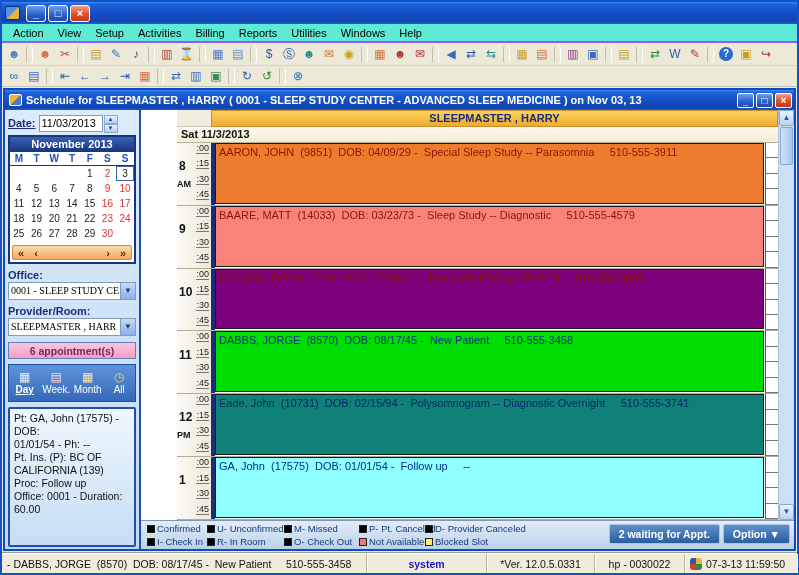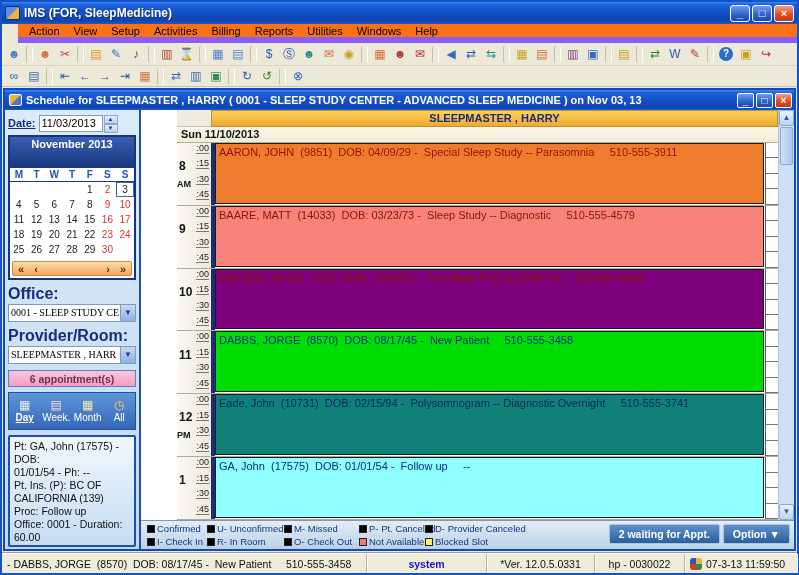--- a/index.html
+++ b/index.html
@@ -14,21 +14,21 @@
   .title-icon { width:15px; height:14px; margin-right:4px; border:1px solid #0A2C78; border-radius:2px;
     background:linear-gradient(135deg,#5A90E0 0 50%, #E8B43C 50% 100%); }
   .titlebar .title { color:#fff; font-weight:bold; font-size:12px; text-shadow:1px 1px 1px #0A2C78; flex:1; }
   .winbtn { width:20px; height:17px; margin-left:2px; border:1px solid #fff; border-radius:3px;
     color:#fff; font-size:11px; line-height:15px; text-align:center; font-weight:bold;
     background:linear-gradient(#6E9EEA,#2A60C8 60%,#1A4AB0); }
   .winbtn.close { background:linear-gradient(#F0A088,#DD4E2A 55%,#C03A18); }
 
   
   .menubar { height:19px; flex:0 0 19px; display:flex; align-items:center; padding-left:4px;
-    background:#f97316; border-bottom:6px solid #8b5cf6; font-size:11px; color:#000;margin-left:16px; }
+    background:#5eead4; border-bottom:2px solid #8b5cf6; font-size:11px; color:#000; }
   .menu-item { padding:2px 7px; }
 
   
   .toolbar { display:flex; align-items:center; padding:1px 2px; background:#ECE9D8; }
   .toolbar.r1 { height:23px; flex:0 0 23px; border-bottom:1px solid #D8D4C0; }
   .toolbar.r2 { height:21px; flex:0 0 21px; border-bottom:1px solid #C8C4AE; }
   .tbi { width:20px; height:19px; display:flex; align-items:center; justify-content:center;
          font-size:12px; border:1px solid transparent; border-radius:2px; }
   .tbi.sep { width:7px; height:17px; border:none; border-left:1px solid #C4C0A8;
              border-right:1px solid #fff; margin:0 2px; }
@@ -56,33 +56,33 @@
   .date-row { display:flex; align-items:center; height:22px; flex:0 0 22px; }
   .date-row label { font-weight:bold; font-size:11px; color:#1A2C7A; margin-right:3px; text-decoration:underline; }
   .date-row input { width:64px; height:17px; font-size:11px; border:1px solid #7F9DB9; padding:0 2px;
                     font-family:"Liberation Sans",sans-serif; }
   .spinner { width:14px; height:17px; display:flex; flex-direction:column; margin-left:1px; }
   .spinner div { flex:1; font-size:6px; line-height:7px; text-align:center; color:#1A3C8C;
     background:linear-gradient(#E8F0FC,#B8D0F0); border:1px solid #8CA8D8; }
 
   .cal { border:2px solid #16367C; background:#fff; margin-top:1px; flex:0 0 auto; }
   .cal-head { background:linear-gradient(#3A5FB5,#16367C); color:#fff; font-weight:bold;
-              font-size:11px; text-align:center; padding:1px 0 18px; }
+              font-size:11px; text-align:center; padding:1px 0 2px; }
   .cal-week, .cal-grid { display:grid; grid-template-columns:repeat(7,1fr); }
   .cal-week span { color:#2050C0; font-weight:bold; font-size:10px; text-align:center;
                    border-bottom:1px solid #16367C; padding:1px 0; }
   .cal-grid span { font-size:10px; text-align:center; height:15px; line-height:15px; color:#222; }
   .cal-grid span.wknd { color:#E03030; }
   .cal-grid span.sel { border:1px solid #4060A8; line-height:13px; }
   .cal-nav { display:flex; justify-content:space-between; align-items:center; margin:4px 2px 2px;
     background:linear-gradient(#FBDCA9,#F2A963); border:1px solid #D08840; border-radius:2px;
     height:15px; padding:0 5px; font-size:11px; font-weight:bold; color:#5A2800; }
   .cal-nav .grp { display:flex; gap:10px; }
 
-  .side-label { font-weight:bold; font-size:16px; color:#1A2C7A; margin:5px 0 1px; }
+  .side-label { font-weight:bold; font-size:11px; color:#1A2C7A; margin:5px 0 1px; }
   .combo { display:flex; height:18px; border:1px solid #7F9DB9; background:#fff;font-family:Liberation Serif, serif; }
   .combo .val { flex:1; font-size:10px; line-height:16px; padding-left:2px; white-space:nowrap; overflow:hidden; }
   .combo .arrow { flex:0 0 15px; background:linear-gradient(#C6D9F5,#8CB0E8); color:#1A3C8C;
     font-size:8px; text-align:center; line-height:16px; border-left:1px solid #7F9DB9; }
   .appt-btn { margin-top:6px; height:17px; background:linear-gradient(#FBC6DC,#F49EC4);
     border:1px solid #6080C0; color:#703050; font-weight:bold; font-size:10.5px; width:100%;
     font-family:"Liberation Sans",sans-serif; }
 
   .views { margin-top:5px; flex:0 0 38px; display:flex; border:1px solid #2050A0;
     background:linear-gradient(#5E94DC,#3568B8); }
@@ -152,21 +152,20 @@
   .time-icon { width:12px; height:12px; border-radius:3px; flex:0 0 12px;
     background:conic-gradient(#E8B43C 0 25%, #3A8A3A 25% 50%, #D04028 50% 75%, #2A5AB0 75% 100%); }
 </style>
 </head>
 <body>
 
 <div class="app">
 
   <div class="titlebar">
     <div class="title-icon"></div>
-    <div class="title">IMS (FOR, SleepMedicine)</div>
     <div class="winbtn">_</div>
     <div class="winbtn">□</div>
     <div class="winbtn close">×</div>
   </div>
 
   <div class="menubar">
     <div class="menu-item">Action</div>
       <div class="menu-item">View</div>
       <div class="menu-item">Setup</div>
       <div class="menu-item">Activities</div>
@@ -557,21 +556,21 @@
         </div>
       </div>
 
       <div class="main">
         <div class="main-top">
           <div class="content-col">
             <div class="band-provider-row">
               <div class="gutter-gap"></div>
               <div class="band-provider">SLEEPMASTER , HARRY</div>
             </div>
-            <div class="band-day">Sun 11/10/2013</div>
+            <div class="band-day">Sat 11/3/2013</div>
 
             <div class="grid">
 
                 <div class="hour-row">
                   <div class="gutter">
                     <div class="hourcol">
                       <span class="h">8</span>
                       <span class="ap">AM</span>
                     </div>
                     <div class="slotcol">

